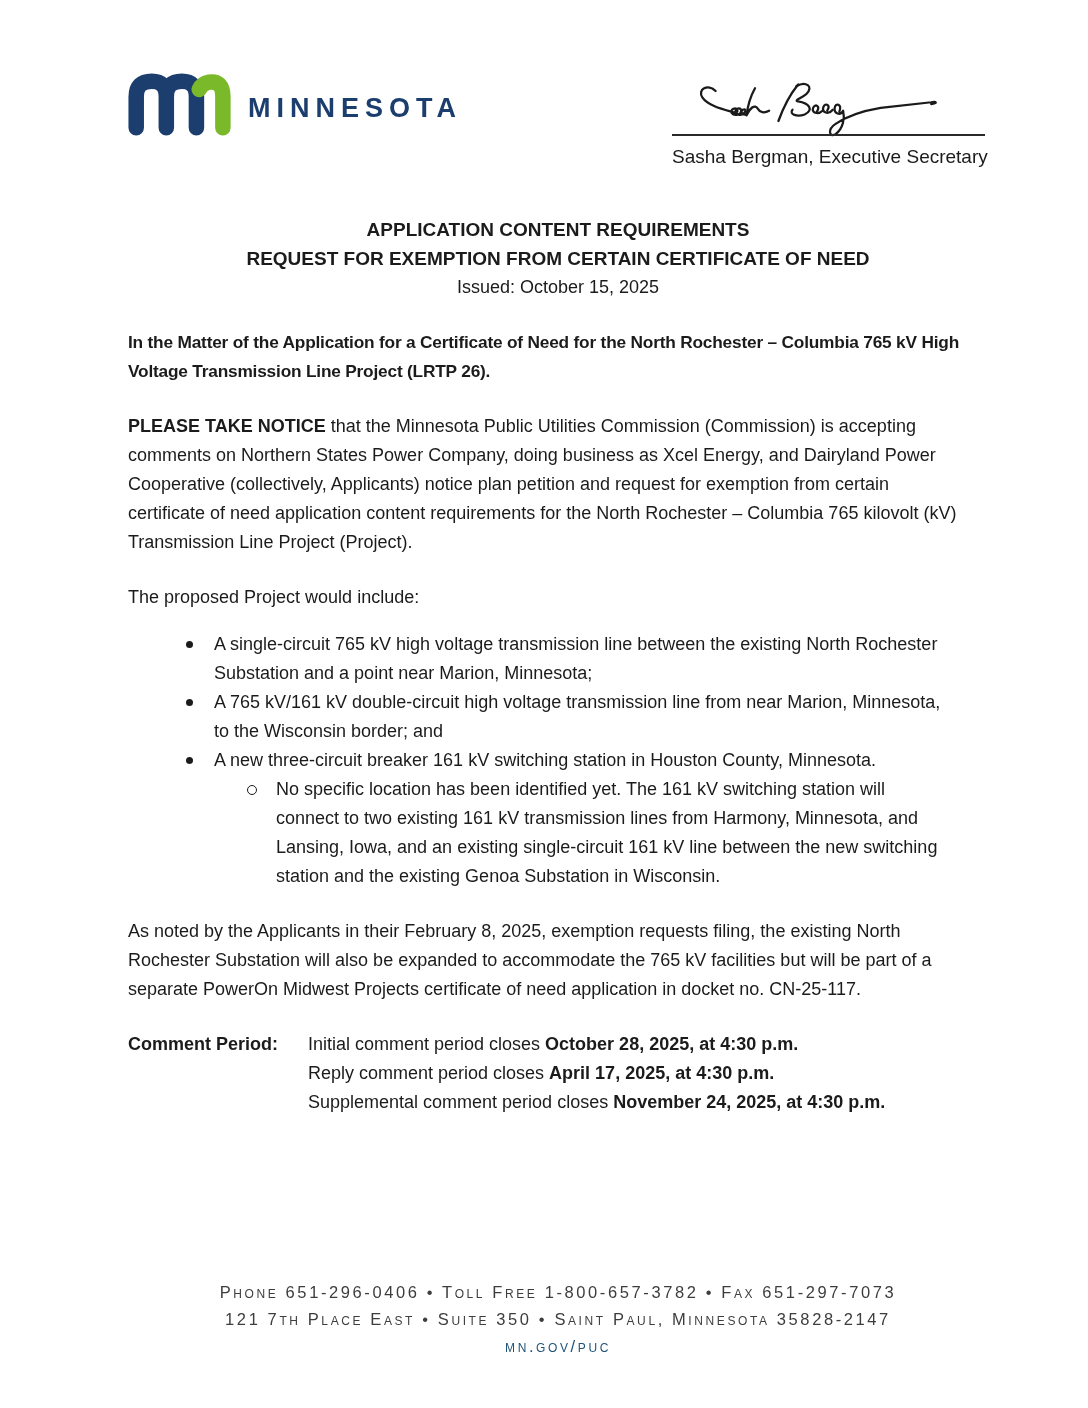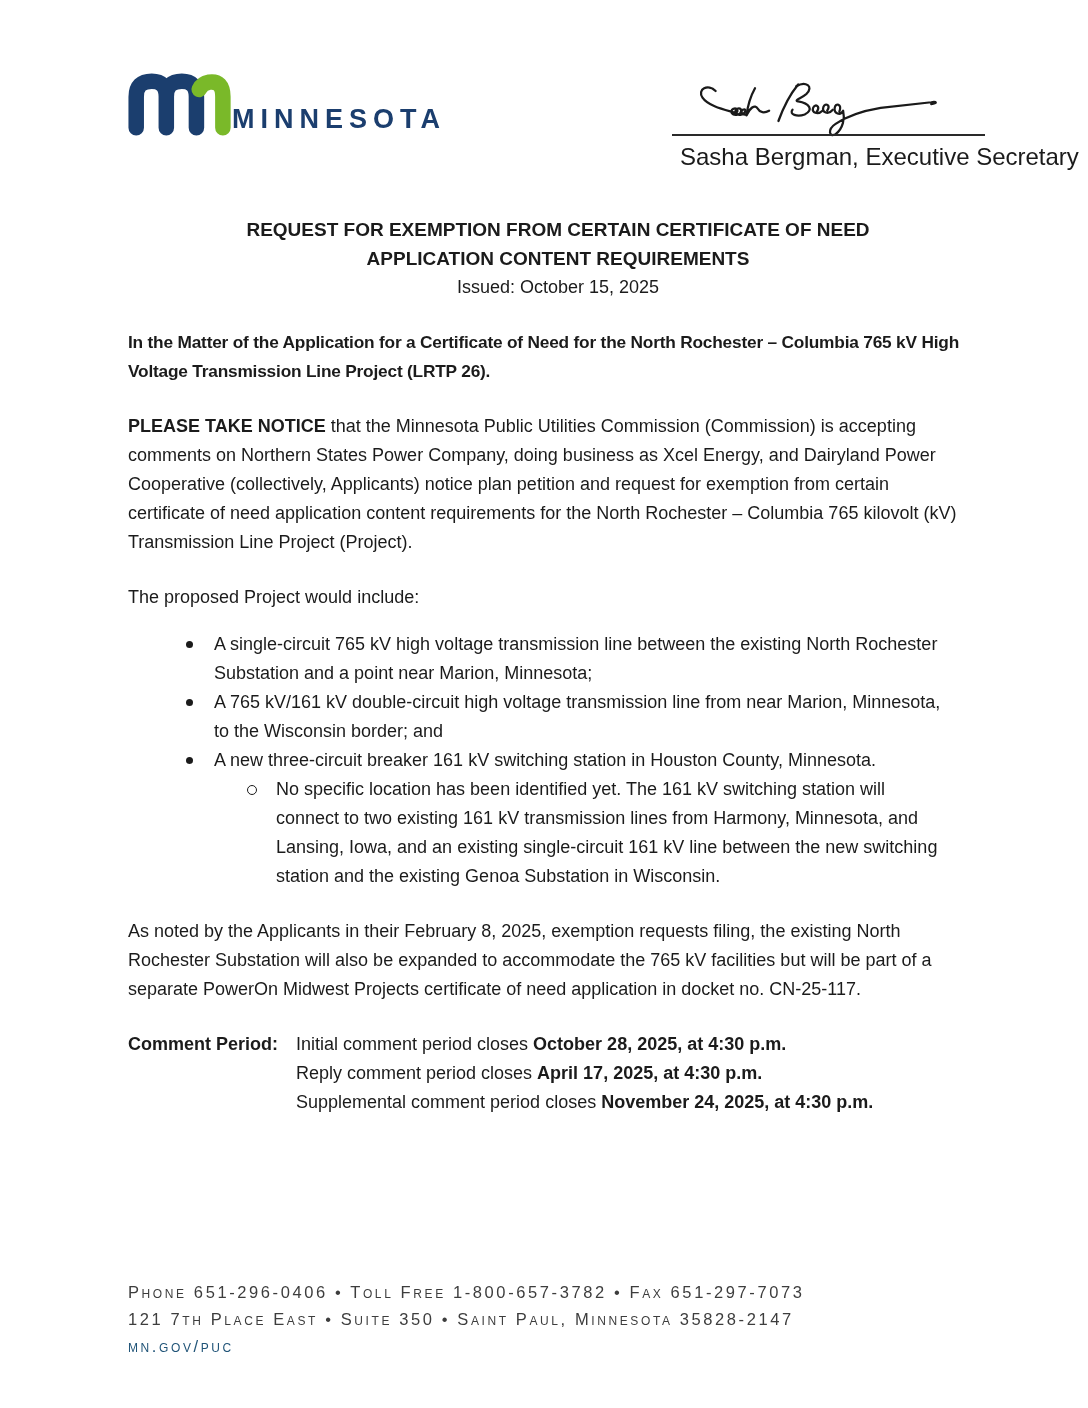--- a/index.html
+++ b/index.html
@@ -12,40 +12,40 @@
     display: flex;
     flex-direction: column;
     font-family: "Liberation Sans", sans-serif;
     color: #1b1b1b;
     font-size: 18px;
     line-height: 29px;
   }
 
   
   .header { display: flex; justify-content: space-between; align-items: flex-start; }
-  .logo-block { display: flex; align-items: flex-end; }
+  .logo-block { display: flex; align-items: center; gap: 16px; }
   .logo-text { margin-top: 8px; }
   .logo-name {
     color: var(--navy);
     font-weight: bold;
     font-size: 27px;
     letter-spacing: 6px;
     line-height: 34px;
   }
   .logo-sub {
     color: var(--navy);
     font-weight: 600;
     font-size: 18px;
     letter-spacing: 3.6px;
     line-height: 26px;
   }
   .sig-block { width: 316px; display: flex; flex-direction: column; }
   .sig-svg { margin-left: 8px; }
   .sig-line { width: 313px; border-bottom: 2px solid #2a2a2a; margin-top: -6px; }
-  .sig-name { font-size: 24px; margin-top: 6px; white-space: nowrap; margin-left: 8px; }
+  .sig-name { font-size: 19px; margin-top: 6px; white-space: nowrap; }
 
   
   .title-block { text-align: center; margin-top: 44px; }
   .title-line { font-weight: bold; font-size: 19px; }
   .issued-line { font-size: 18px; }
 
   
   .body-col { width: 836px; }
   .para { margin: 26px 0 0 0; }
   .bold-para { font-weight: bold; font-size: 17.3px; letter-spacing: -0.2px; }
@@ -66,28 +66,28 @@
   ul.sub-list > li::before {
     content: "";
     position: absolute;
     left: 33px; top: 10px;
     width: 8px; height: 8px;
     border-radius: 50%;
     background: transparent;
     border: 1.6px solid #1b1b1b;
   }
 
-  .comment-block { display: flex; margin-top: 26px; }
+  .comment-block { display: flex; margin-top: 26px; gap: 12px; }
   .cp-label { font-weight: bold; flex: 0 0 168px; }
   .cp-lines { flex: 1; }
 
   
   .footer {
     margin-top: auto;
-    text-align: left;
+    text-align: center;
     font-variant: small-caps;
     letter-spacing: 2.6px;
     font-size: 16.5px;
     line-height: 27px;
     color: #3d3d3d;
   }
   .footer-link { color: var(--link); }
 </style>
 </head>
 <body>
@@ -118,22 +118,22 @@
           <path d="M157 41 C161 35 155 32 153 37 C151 43 158 46 163 40"></path>
           <path d="M170 42 C173 34 166 32 165 38 C164 44 171 47 174 41 C176 49 174 60 166 66 C159 70 157 61 166 55 C178 47 196 41 214 38 L268 32 C274 31 275 33 268 34"></path>
         </g>
       </svg>
       <div class="sig-line"></div>
       <div class="sig-name">Sasha Bergman, Executive Secretary</div>
     </div>
   </div>
 
   <div class="title-block">
+    <div class="title-line">APPLICATION CONTENT REQUIREMENTS</div>
     <div class="title-line">REQUEST FOR EXEMPTION FROM CERTAIN CERTIFICATE OF NEED</div>
-    <div class="title-line">APPLICATION CONTENT REQUIREMENTS</div>
     <div class="issued-line">Issued: October 15, 2025</div>
   </div>
 
   <div class="body-col">
 
     <p class="para bold-para" style="">In the Matter of the Application for a Certificate of Need for the North Rochester – Columbia 765 kV High Voltage Transmission Line Project (LRTP 26).</p>
 
 
     <p class="para"><strong>PLEASE TAKE NOTICE</strong><span> that the Minnesota Public Utilities Commission (Commission) is accepting comments on Northern States Power Company, doing business as Xcel Energy, and Dairyland Power Cooperative (collectively, Applicants) notice plan petition and request for exemption from certain certificate of need application content requirements for the North Rochester – Columbia 765 kilovolt (kV) Transmission Line Project (Project).</span></p>
 

